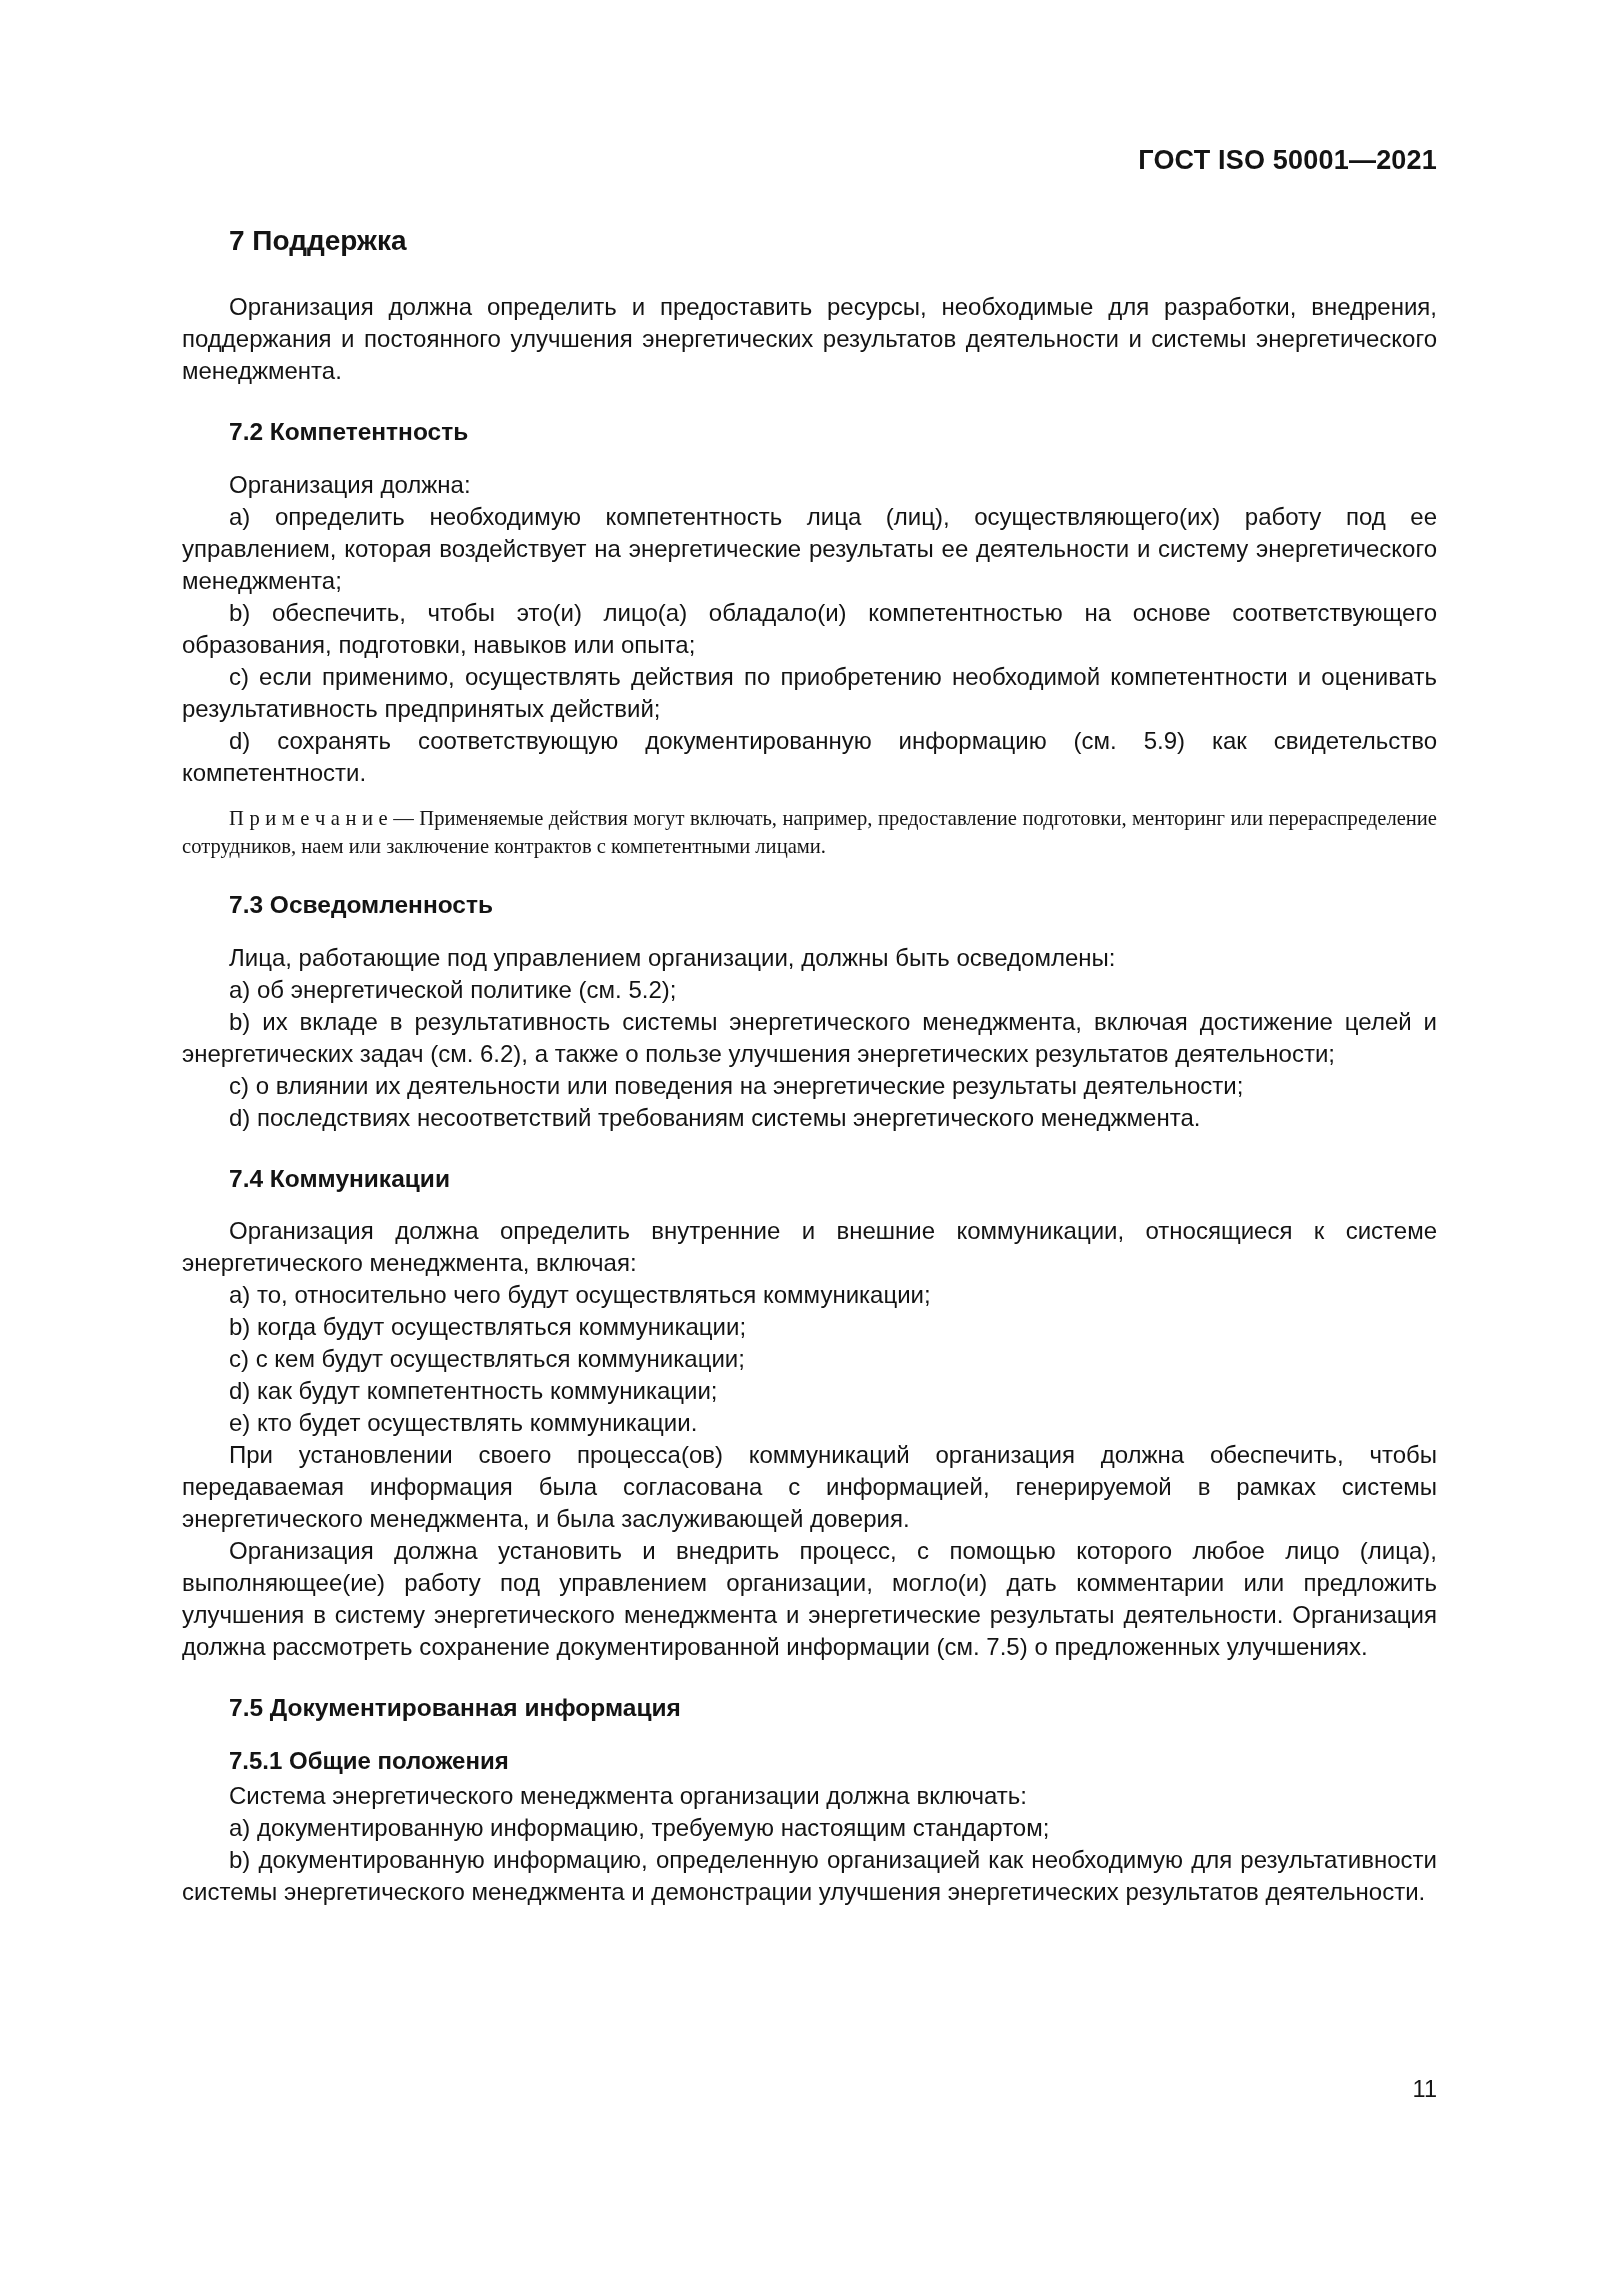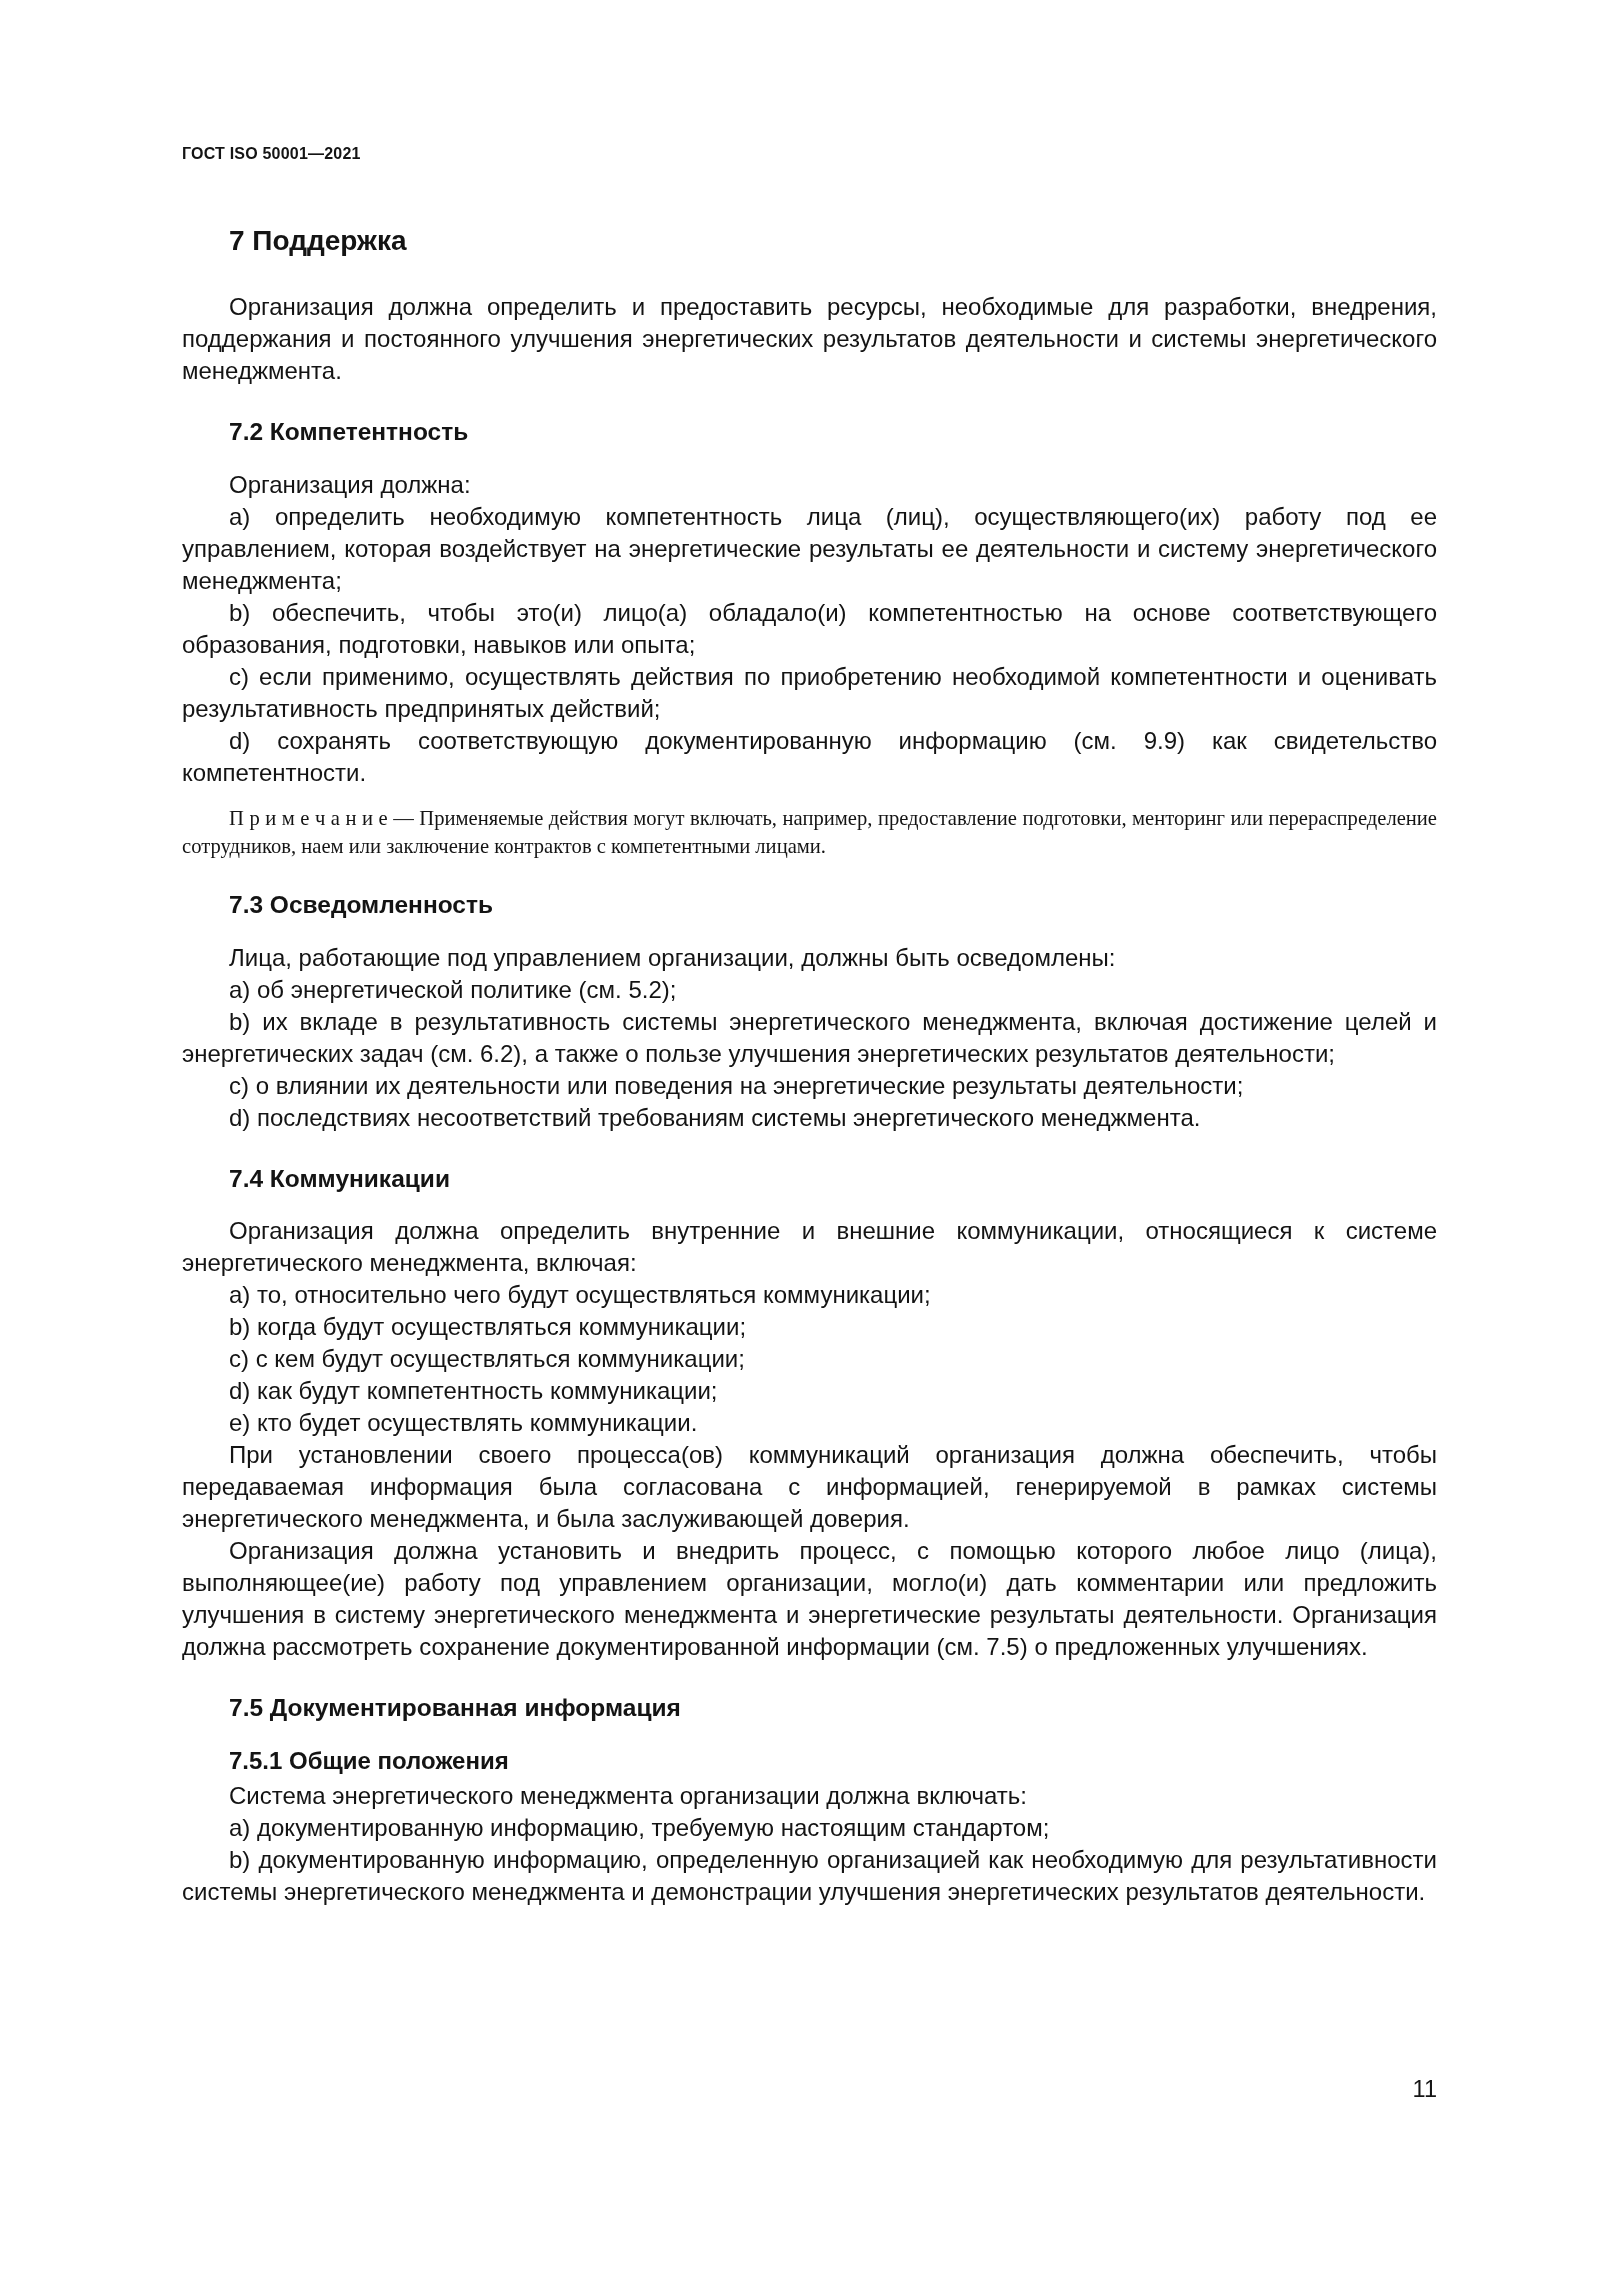--- a/index.html
+++ b/index.html
@@ -16,22 +16,22 @@
     position: absolute;
     inset: 0;
     background: #ffffff;
     overflow: hidden;
   }
   .running-header {
     position: absolute;
     top: 145px;
     left: 182px;
     width: 1255px;
-    text-align: left;
-    font-size: 16px;
+    text-align: right;
+    font-size: 27px;
     font-weight: bold;
     letter-spacing: 0.2px;
   }
   .doc-body {
     position: absolute;
     top: 223px;
     left: 182px;
     width: 1255px;
   }
   .block {
@@ -83,21 +83,21 @@
   <div class="running-header">ГОСТ ISO 50001—2021</div>
 
   <div class="doc-body">
       <div class="block h1">7 Поддержка</div>
       <div class="block p">Организация должна определить и предоставить ресурсы, необходимые для разработки, внедрения, поддержания и постоянного улучшения энергетических результатов деятельности и системы энергетического менеджмента.</div>
       <div class="block h2">7.2 Компетентность</div>
       <div class="block p">Организация должна:</div>
       <div class="block p">a) определить необходимую компетентность лица (лиц), осуществляющего(их) работу под ее управлением, которая воздействует на энергетические результаты ее деятельности и систему энергетического менеджмента;</div>
       <div class="block p">b) обеспечить, чтобы это(и) лицо(а) обладало(и) компетентностью на основе соответствующего образования, подготовки, навыков или опыта;</div>
       <div class="block p">c) если применимо, осуществлять действия по приобретению необходимой компетентности и оценивать результативность предпринятых действий;</div>
-      <div class="block p">d) сохранять соответствующую документированную информацию (см. 9.9) как свидетельство компетентности.</div>
+      <div class="block p">d) сохранять соответствующую документированную информацию (см. 5.9) как свидетельство компетентности.</div>
       <div class="block note">П р и м е ч а н и е — Применяемые действия могут включать, например, предоставление подготовки, менторинг или перераспределение сотрудников, наем или заключение контрактов с компетентными лицами.</div>
       <div class="block h2">7.3 Осведомленность</div>
       <div class="block p">Лица, работающие под управлением организации, должны быть осведомлены:</div>
       <div class="block p">a) об энергетической политике (см. 5.2);</div>
       <div class="block p">b) их вкладе в результативность системы энергетического менеджмента, включая достижение целей и энергетических задач (см. 6.2), а также о пользе улучшения энергетических результатов деятельности;</div>
       <div class="block p">c) о влиянии их деятельности или поведения на энергетические результаты деятельности;</div>
       <div class="block p">d) последствиях несоответствий требованиям системы энергетического менеджмента.</div>
       <div class="block h2">7.4 Коммуникации</div>
       <div class="block p">Организация должна определить внутренние и внешние коммуникации, относящиеся к системе энергетического менеджмента, включая:</div>
       <div class="block p">a) то, относительно чего будут осуществляться коммуникации;</div>

